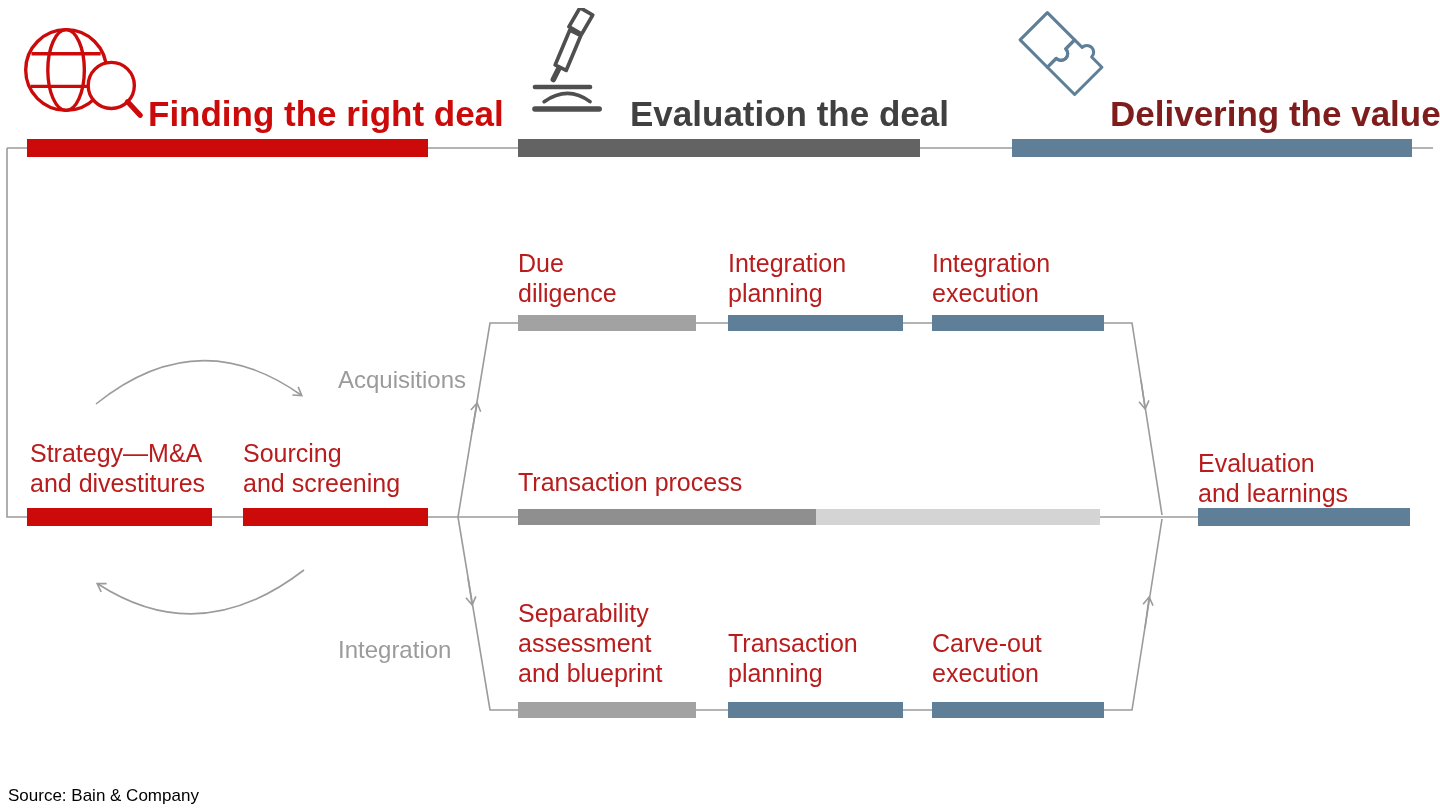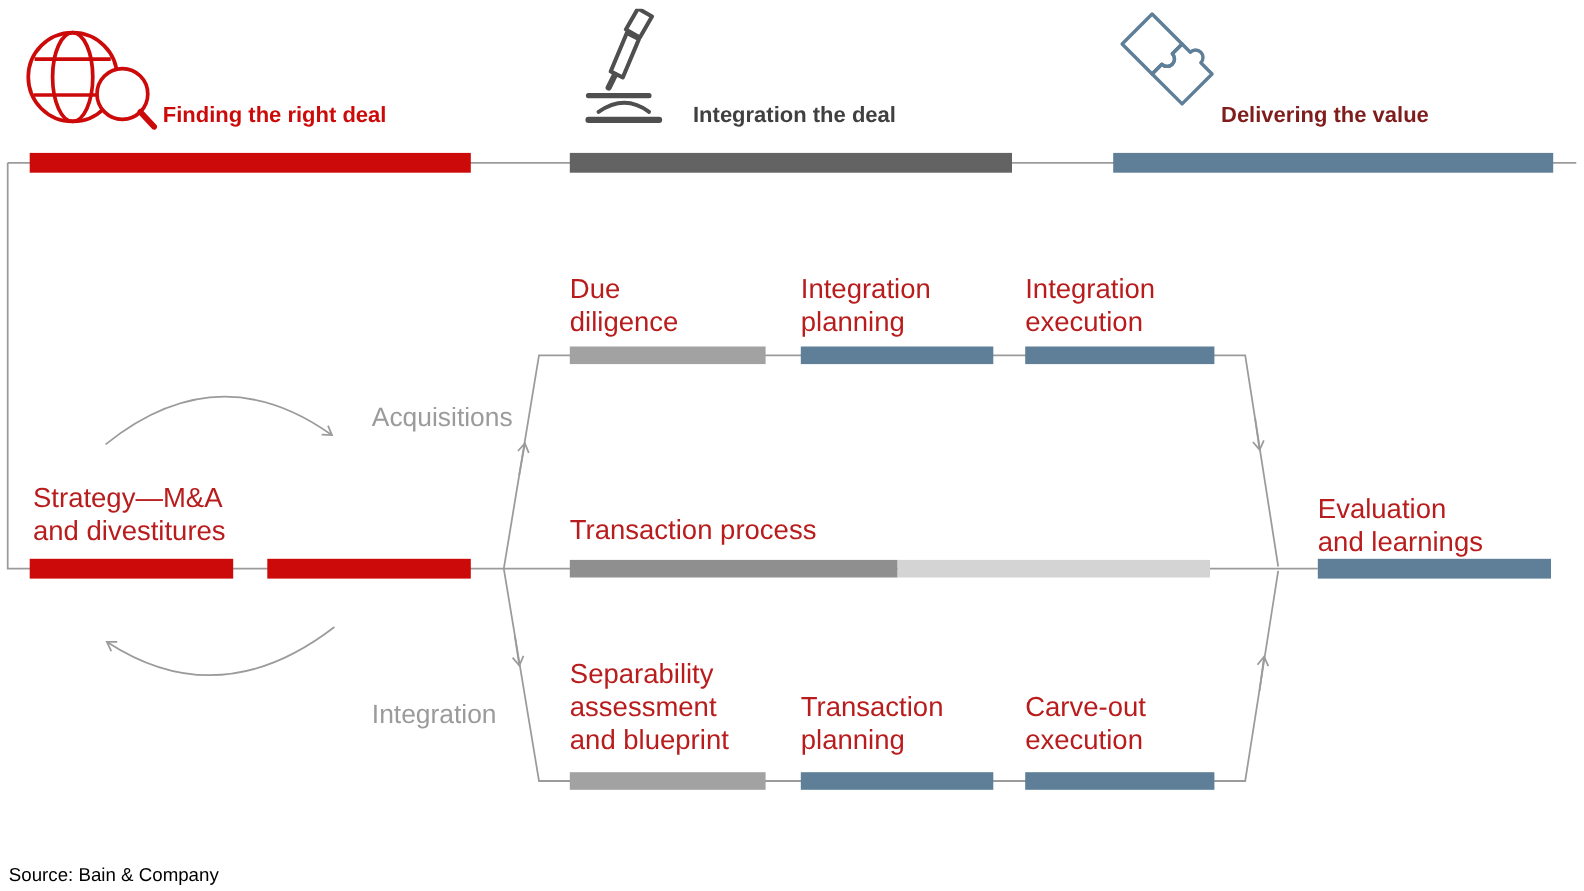--- a/index.html
+++ b/index.html
@@ -8,21 +8,21 @@
     width: 1440px;
     height: 810px;
     background: #ffffff;
     font-family: "Liberation Sans", sans-serif;
     overflow: hidden;
   }
   .abs { position: absolute; }
   .connectors { position: absolute; left: 0; top: 0; }
   .phase-title {
     position: absolute;
-    font-size: 20px;
+    font-size: 35px;
     font-weight: bold;
     white-space: nowrap;
   }
   .label {
     position: absolute;
     font-size: 25px;
     line-height: 30px;
     color: #b91c1c;
     white-space: pre-line;
   }
@@ -91,31 +91,33 @@
   </svg>
 
   <svg class="abs" style="left:1008px; top:10px" width="106" height="92" viewBox="0 0 110 95">
     <g fill="none" stroke-width="3.2" stroke-linejoin="round" transform="rotate(45 55 45)" stroke="#5e7f97">
       <path d="M15,25 H55 V38 a7,7 0 1 1 0,14 V65 H15 Z"></path>
       <path d="M55,25 H66 a7,7 0 1 1 14,0 H95 V65 H55 V52 a7,7 0 1 0 0,-14 Z"></path>
     </g>
   </svg>
 
   <div class="phase-title" style="left: 148px; top: 94px; color: rgb(204, 10, 10);">Finding the right deal</div>
-  <div class="phase-title" style="left: 630px; top: 94px; color: rgb(64, 64, 64);">Integration the deal</div>
+  <div class="phase-title" style="left: 630px; top: 94px; color: rgb(64, 64, 64);">Evaluation the deal</div>
   <div class="phase-title" style="left: 1110px; top: 94px; color: #7f1d1d;">Delivering the value</div>
 
   <div class="bar" style="left: 27px; top: 139px; width: 401px; height: 18px; background: rgb(204, 10, 10);"></div>
   <div class="bar" style="left: 518px; top: 139px; width: 402px; height: 18px; background: rgb(99, 99, 99);"></div>
   <div class="bar" style="left: 1012px; top: 139px; width: 400px; height: 18px; background: rgb(94, 127, 151);"></div>
 
   <div class="label" style="left:30px; top:438px">Strategy—M&amp;A
 and divestitures</div>
   <div class="bar" style="left: 27px; top: 508px; width: 185px; height: 18px; background: rgb(204, 10, 10);"></div>
 
+  <div class="label" style="left:243px; top:438px">Sourcing
+and screening</div>
   <div class="bar" style="left: 243px; top: 508px; width: 185px; height: 18px; background: rgb(204, 10, 10);"></div>
 
   <div class="branch-label" style="left:338px; top:366px">Acquisitions</div>
   <div class="branch-label" style="left:338px; top:636px">Integration</div>
 
   <div class="label" style="left:518px; top:248px">Due
 diligence</div>
   <div class="bar" style="left: 518px; top: 315px; width: 178px; height: 16px; background: rgb(162, 162, 162);"></div>
 
   <div class="label" style="left:728px; top:248px">Integration

